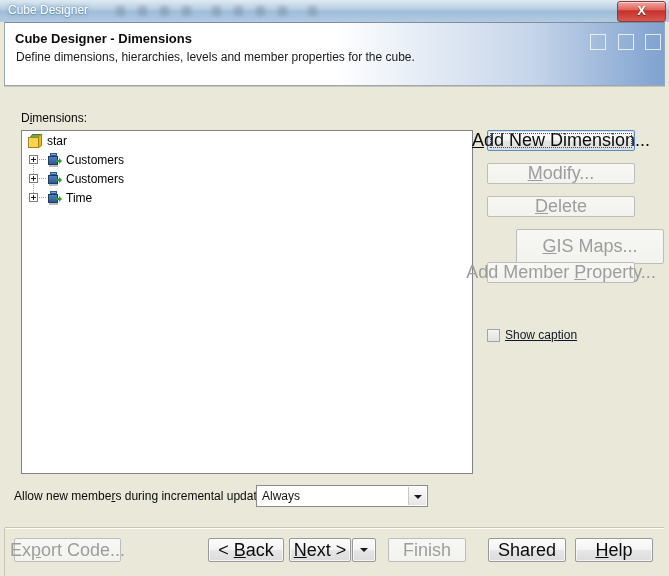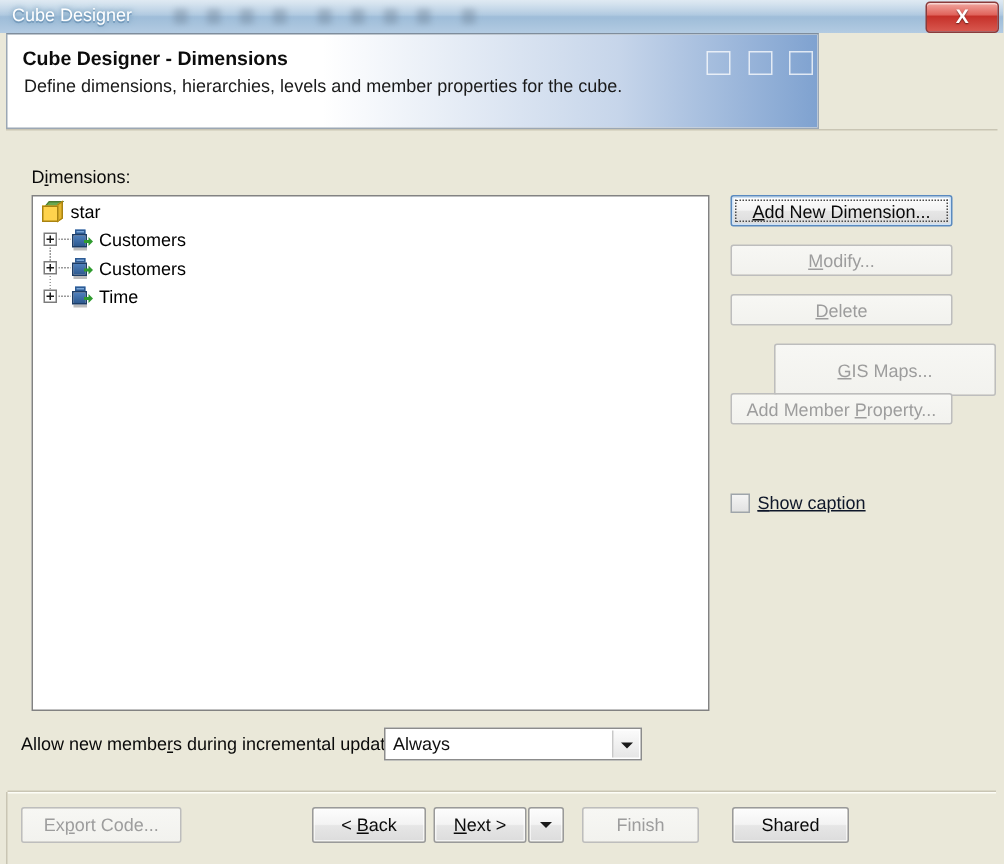--- a/index.html
+++ b/index.html
@@ -43,21 +43,21 @@
     box-shadow:inset 0 1px 0 rgba(255,255,255,.55);
     cursor:pointer;
   }
   .closebtn span{
     display:block;text-align:center;line-height:18px;color:#fff;
     font-size:13px;font-weight:bold;text-shadow:0 1px 1px rgba(0,0,0,.55);
   }
 
   
   .header{
-    position:absolute;left:4px;top:22px;width:542px;height:64px;
+    position:absolute;left:4px;top:22px;width:661px;height:64px;
     background:#fff;border:1px solid #9ba7b4;border-top:1px solid #7f8d9c;
     box-sizing:border-box;overflow:hidden;
   }
   .header .grad{
     position:absolute;right:0;top:0;width:330px;height:100%;
     background:linear-gradient(to right,rgba(255,255,255,0) 0%,#c6d5ea 60%,#7fa2d0 100%);
   }
   .header .sq{
     position:absolute;width:16px;height:16px;border:1px solid rgba(255,255,255,.75);
     box-sizing:border-box;
@@ -143,21 +143,21 @@
   .dim-ico .arrow::after{
     content:"";position:absolute;left:3px;top:0;width:0;height:0;
     border-left:3px solid #2f9b2f;border-top:3px solid transparent;border-bottom:3px solid transparent;
   }
 
   
   .btn{
     position:absolute;box-sizing:border-box;
     border:1px solid #9a9a9a;border-radius:2px;
     background:linear-gradient(to bottom,#fdfdfd 0%,#f3f3f3 48%,#e6e6e6 52%,#dcdcdc 100%);
-    font-family:"Liberation Sans",sans-serif;font-size:12px;color:#0b0b0b;
+    font-family:"Liberation Sans",sans-serif;font-size:18px;color:#0b0b0b;
     text-align:center;cursor:pointer;
     box-shadow:inset 0 0 0 1px rgba(255,255,255,.65);
     display:flex;align-items:center;justify-content:center;
     white-space:nowrap;
   }
   .btn.disabled{color:#9d9d9d;border-color:#bdbdbd;
     background:linear-gradient(to bottom,#f7f7f4 0%,#f2f2ee 100%);
     box-shadow:none;cursor:default;}
   .btn.focused{border:1px solid #5a8ac0;box-shadow:inset 0 0 0 1px #cfe2f5;}
   .btn.focused .inner{
@@ -346,14 +346,17 @@
   </div>
 
   <div class="btn disabled" style="left:388px;top:538px;width:78px;height:24px;">
     <span>Finish</span>
   </div>
 
   <div class="btn" style="left:488px;top:538px;width:78px;height:24px;">
     <span>Shared</span>
   </div>
 
+  <div class="btn" style="left:575px;top:538px;width:78px;height:24px;">
+    <span><u class="mn">H</u>elp</span>
+  </div>
 
 </div>
 
 </body></html>

